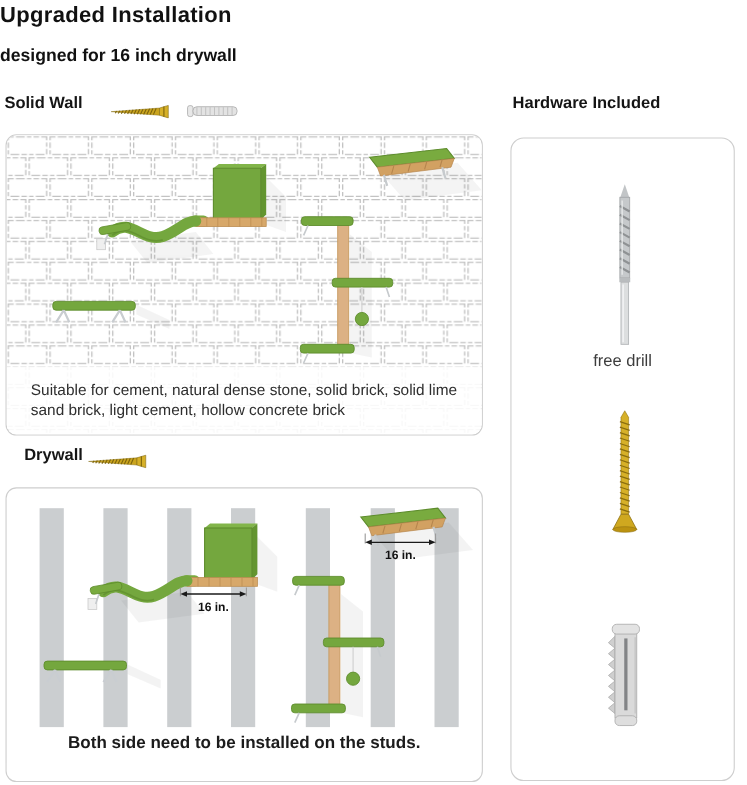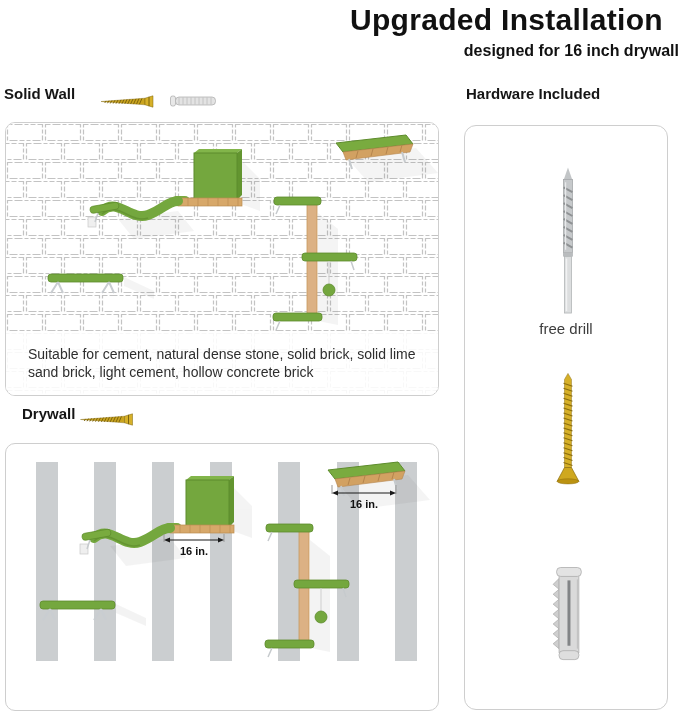--- a/index.html
+++ b/index.html
@@ -1,22 +1,22 @@
 <!DOCTYPE html>
 <html><head>
 <meta charset="utf-8">
 <style>
   html,body{margin:0;padding:0;}
   body{
     width:679px;height:714px;position:relative;background:#ffffff;
     font-family:"Liberation Sans", sans-serif;color:#111;overflow:hidden;
   }
   .abs{position:absolute;}
-  .page-title{top:3px;left:0;width:663px;text-align:right;font-size:30px;font-weight:bold;letter-spacing:.3px;}
-  .page-subtitle{top:42px;left:0;width:679px;text-align:right;font-size:16px;font-weight:bold;}
+  .page-title{top:3px;left:0;width:663px;text-align:left;font-size:20px;font-weight:bold;letter-spacing:.3px;}
+  .page-subtitle{top:42px;left:0;width:679px;text-align:left;font-size:16px;font-weight:bold;}
   .sec-label{font-size:15px;font-weight:bold;color:#151515;}
   .panel{border:1px solid #cecece;border-radius:10px;background:#fff;overflow:hidden;}
   .panel-svg{position:absolute;left:0;top:0;}
   .solid-caption{left:22px;top:222px;width:396px;font-size:14px;line-height:1.3;color:#2e2e2e;}
   .dry-caption-bold{left:0;top:223px;width:100%;text-align:center;font-size:15.5px;font-weight:bold;color:#1c1c1c;}
   .dry-caption-reg{left:0;top:242px;width:100%;text-align:center;font-size:15px;color:#2a2a2a;}
   .free-drill{left:0;top:194px;width:100%;text-align:center;font-size:15px;color:#3c3c3c;}
   svg text{font-family:"Liberation Sans", sans-serif;}
 </style>
 </head>
@@ -147,20 +147,21 @@
     </g>
 
     <g>
       <path d="M326,41 V50 M390,41 V50" stroke="#999" stroke-width="1" fill="none"></path>
       <line x1="331" y1="49" x2="385" y2="49" stroke="#1a1a1a" stroke-width="1.2"></line>
       <polygon points="326,49 332,46.5 332,51.5" fill="#1a1a1a"></polygon>
       <polygon points="390,49 384,46.5 384,51.5" fill="#1a1a1a"></polygon>
       <text x="358" y="64" text-anchor="middle" font-size="11" font-weight="600" fill="#111">16 in.</text>
     </g>
   </svg>
+  <div class="abs dry-caption-bold">Both side need to be installed on the studs.</div>
 </div>
 
 <div class="abs panel" style="left:464px;top:125px;width:202px;height:583px;border-radius:12px;">
   <svg class="panel-svg" width="202" height="583" viewBox="0 0 204 585">
 
     <g>
       <polygon points="104,40 108.5,53 99.5,53" fill="#c2c5c7"></polygon>
       <rect x="99.5" y="52" width="9" height="74" fill="#c6c9cb" stroke="#a4a7a9" stroke-width="0.8"></rect>
       <path d="M99.5,60 l9,5 M99.5,68 l9,5 M99.5,76 l9,5 M99.5,84 l9,5 M99.5,92 l9,5 M99.5,100 l9,5 M99.5,108 l9,5 M99.5,116 l9,5" stroke="#8f9294" stroke-width="2" fill="none"></path>
       <path d="M101.6,55 V123" stroke="#e8eaeb" stroke-width="1.2"></path>

